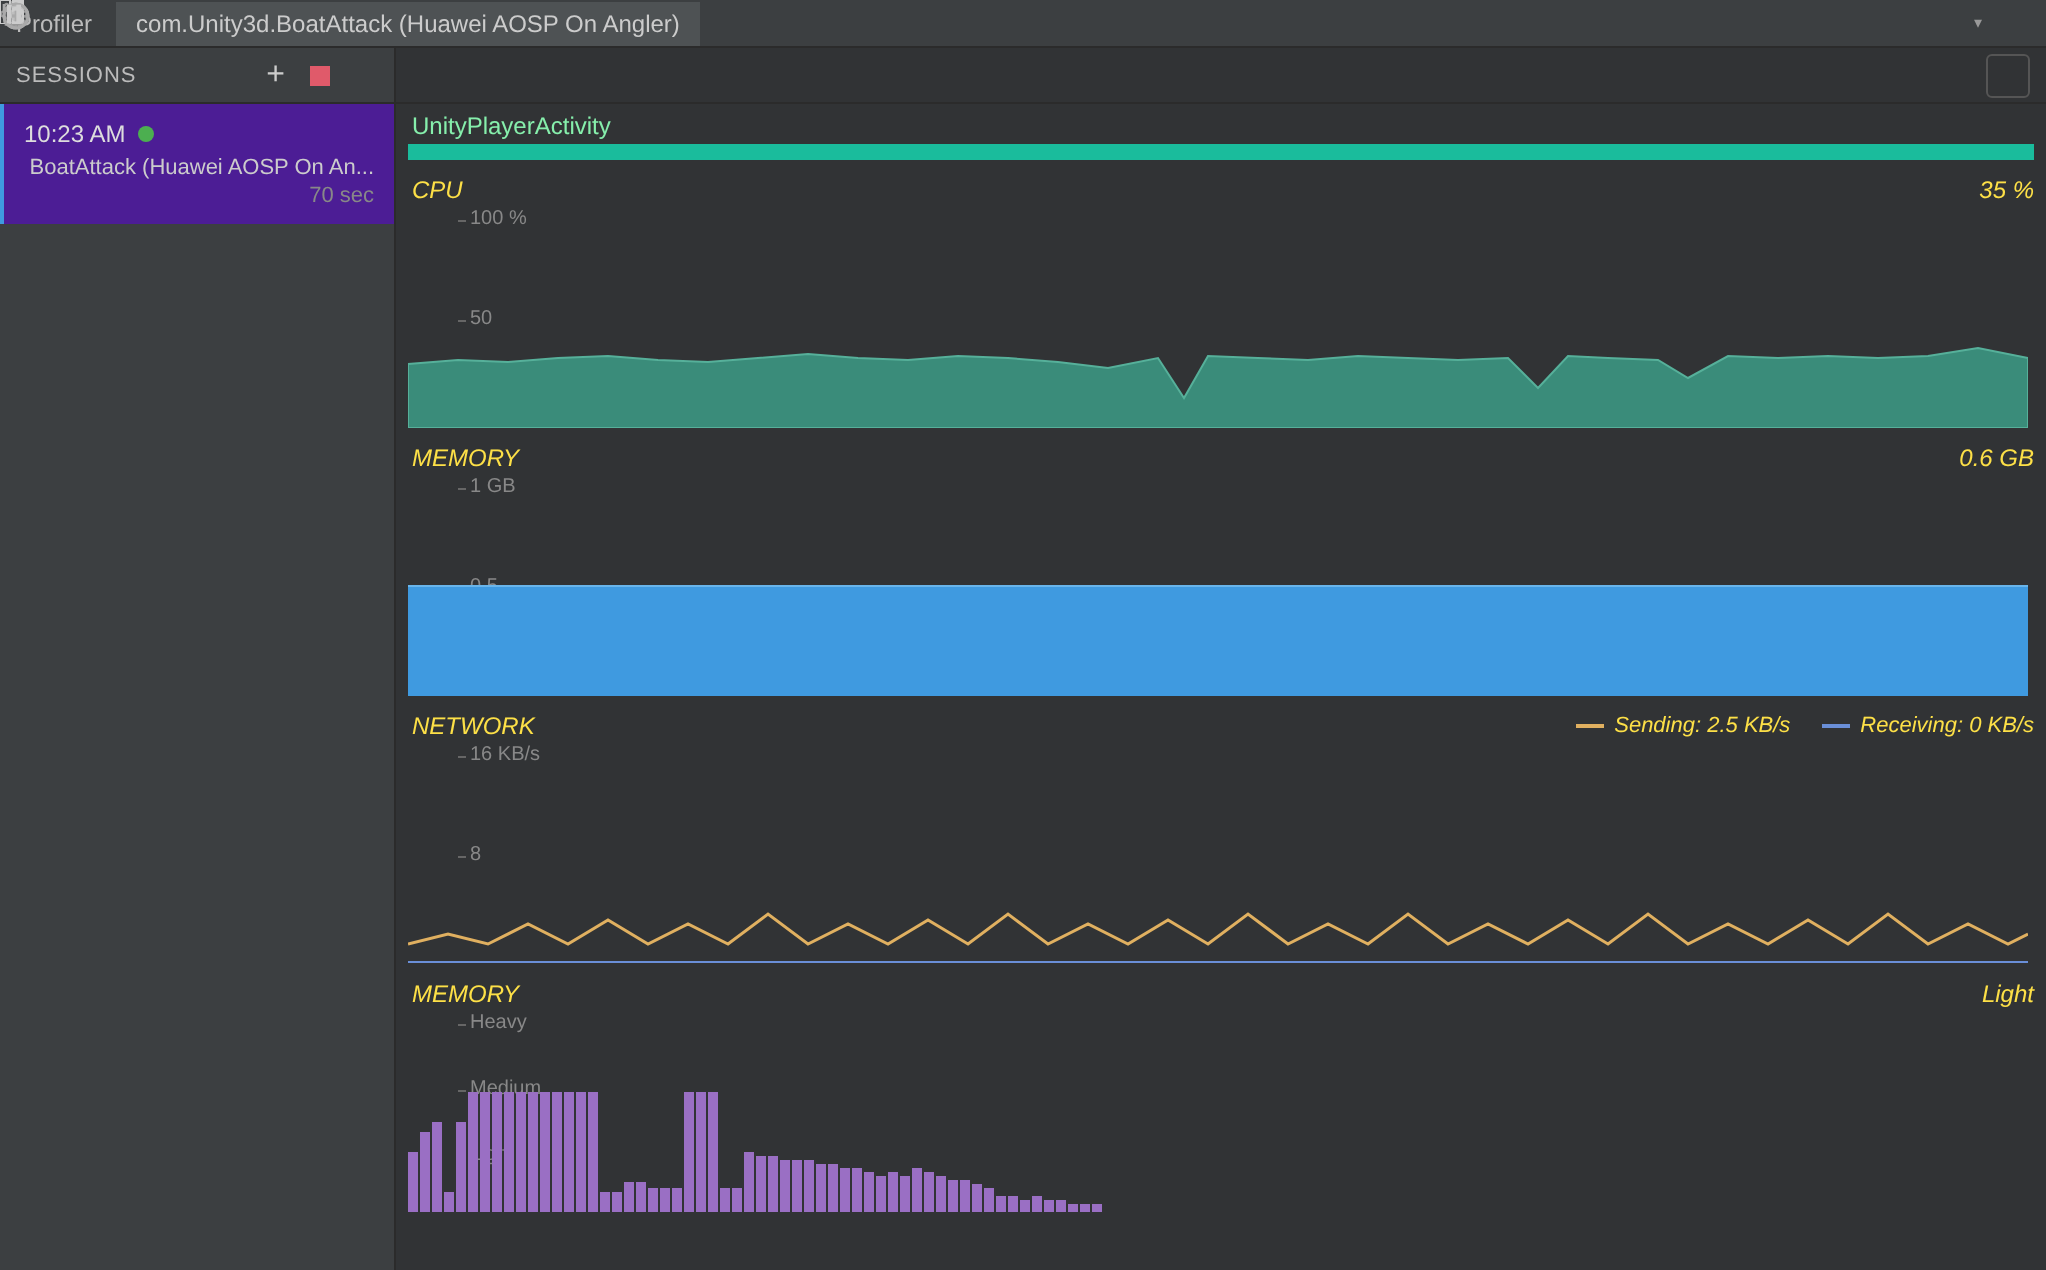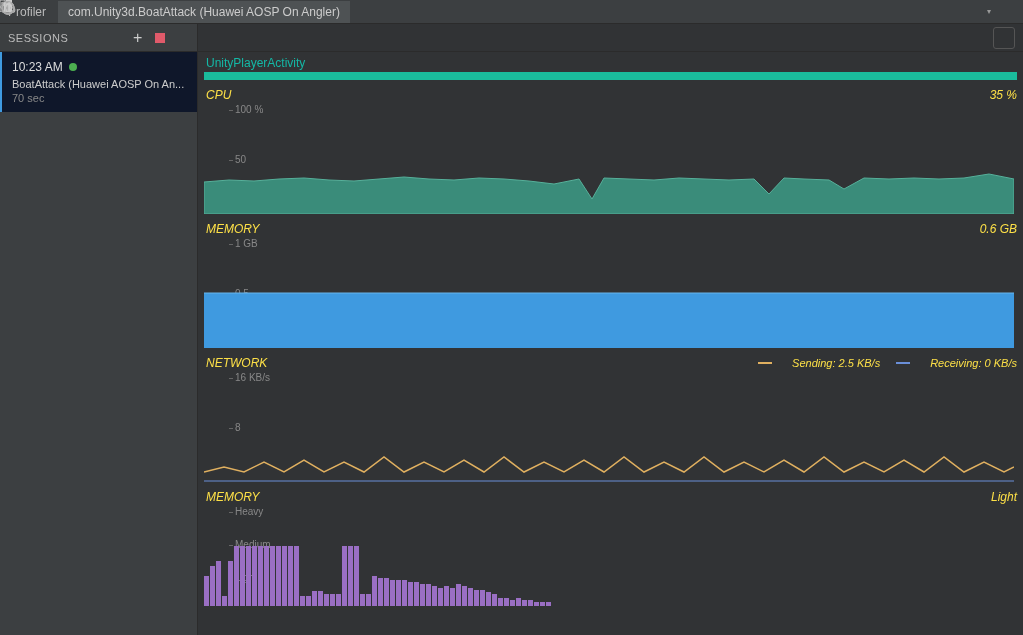--- a/index.html
+++ b/index.html
@@ -48,22 +48,23 @@
   justify-content: space-between;
   padding: 0 8px;
   font-size: 11px;
   letter-spacing: 0.5px;
 }
 .sidebar-icons { display: flex; gap: 8px; align-items: center; }
 .icon { width: 14px; height: 14px; display: inline-flex; align-items: center; justify-content: center; cursor: pointer; }
 .session {
   padding: 8px 10px;
   border-left: 2px solid #3f9ae0;
-  background: #0f172a;
+  background: #4c1d95;
   color: #ddd;
+  text-align: right;
 }
 .session .time { font-size: 12px; color: #ddd; display: flex; align-items: center; gap: 6px; }
 .status-dot { width: 8px; height: 8px; border-radius: 50%; background: #4caf50; display: inline-block; }
 .session .name { font-size: 11px; color: #ccc; margin-top: 4px; white-space: nowrap; overflow: hidden; text-overflow: ellipsis; }
 .session .duration { font-size: 11px; color: #888; margin-top: 2px; }
 .content {
   flex: 1;
   background: #313335;
   display: flex;
   flex-direction: column;
@@ -87,21 +88,21 @@
 .tool-btn.disabled { opacity: 0.4; }
 .charts {
   flex: 1;
   overflow: hidden;
   padding-left: 6px;
   position: relative;
 }
 .activity-row {
   padding: 4px 6px 0 0;
 }
-.activity-label { font-size: 12px; color: #14b8a6; padding-left: 2px; }
+.activity-label { font-size: 12px; color: #86efac; padding-left: 2px; }
 .activity-bar { height: 8px; background: #1abc9c; margin-top: 2px; }
 .chart {
   position: relative;
   margin-top: 8px;
 }
 .chart-header {
   display: flex;
   justify-content: space-between;
   padding: 0 6px 2px 2px;
   font-size: 12px;
@@ -122,21 +123,21 @@
 .axis-label::before {
   content: "";
   position: absolute;
   left: -6px;
   top: 50%;
   width: 4px;
   border-top: 1px solid #666;
 }
 svg { position: absolute; left: 0; top: 0; }
 .legend { display: flex; gap: 16px; font-size: 11px; align-items: center; }
-.legend-item { display: flex; align-items: center; gap: 20px; }
+.legend-item { display: flex; align-items: center; gap: 5px; }
 .legend-swatch { width: 14px; height: 2px; display: inline-block; }
 .time-axis {
   position: relative;
   height: 16px;
   font-size: 10px;
   color: #888;
 }
 .time-tick { position: absolute; top: 0; transform: translateX(-50%); }
 </style>
 </head>

